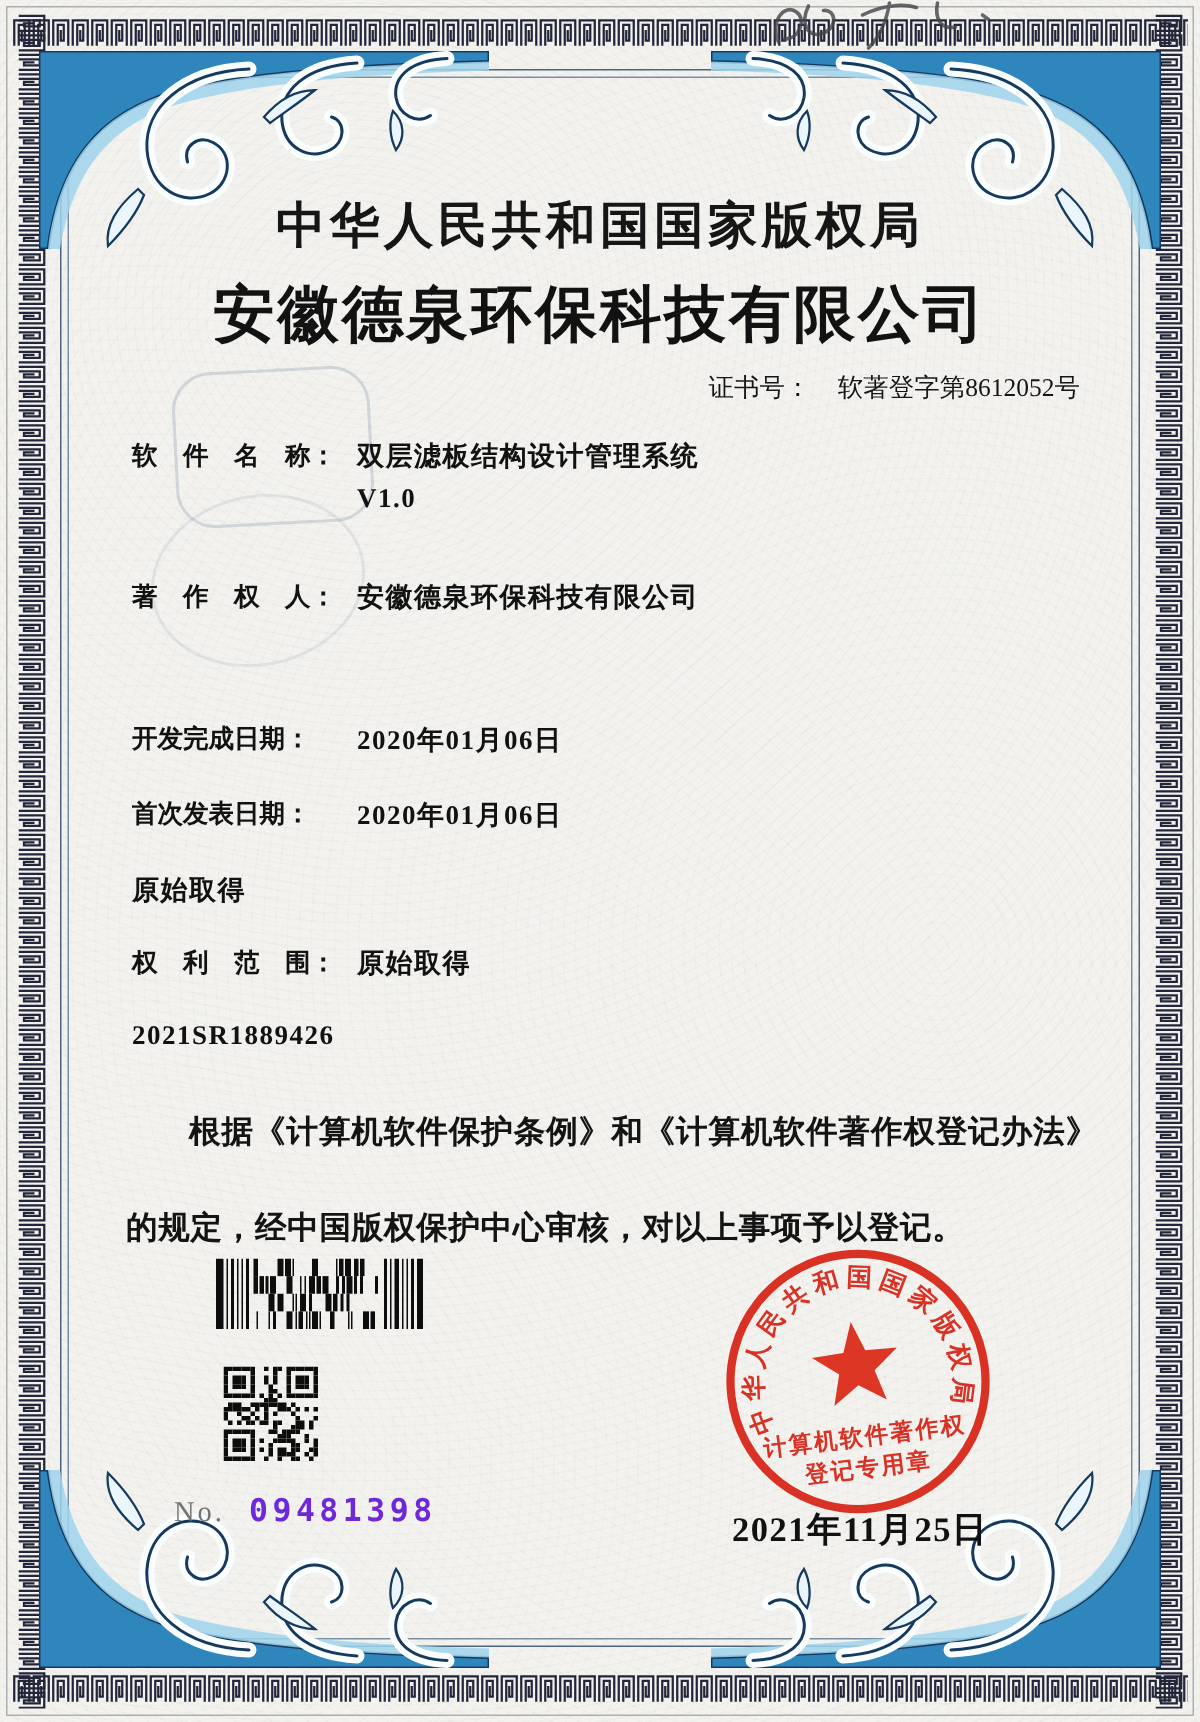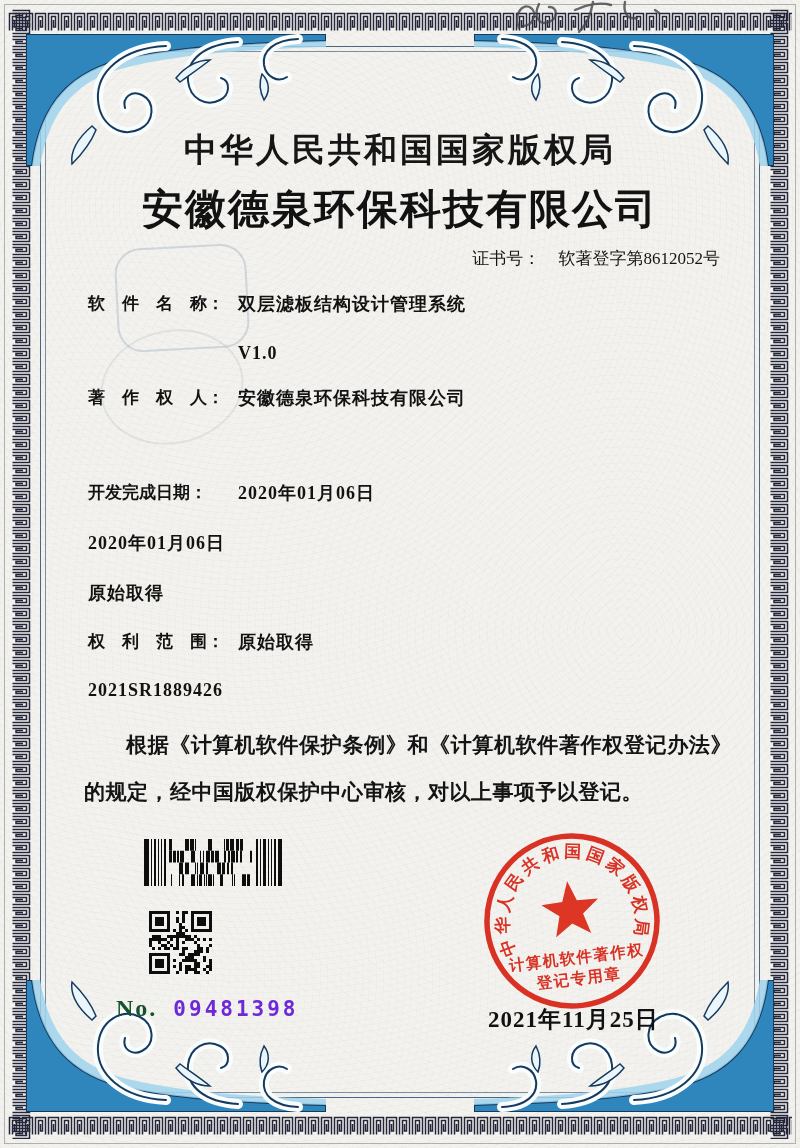--- a/index.html
+++ b/index.html
@@ -47,30 +47,30 @@
     font-size:41px;font-weight:700;letter-spacing:2px;color:#121212;white-space:nowrap;
   }
   .certNo{position:absolute;top:247px;right:80px;font-size:17px;font-weight:400;white-space:nowrap;}
   .certNoVal{margin-left:14px;}
   .frow{position:absolute;left:88px;display:flex;align-items:flex-start;white-space:nowrap;}
   .flabel{
     font-family:"Liberation Sans","DejaVu Sans",sans-serif;
     font-weight:700;font-size:17px;width:150px;flex:0 0 150px;color:#121212;line-height:26px;
   }
   .fvalue{font-weight:700;font-size:18px;letter-spacing:1px;color:#121212;line-height:26px;}
-  .fvalue .v2{line-height:30px;margin-top:21px;}
+  .fvalue .v2{line-height:30px;}
   .statement{
     position:absolute;left:84px;top:722px;width:648px;
-    font-size:21px;font-weight:700;line-height:47px;letter-spacing:.5px;
+    font-size:21px;font-weight:700;line-height:64px;letter-spacing:.5px;
     text-align:justify;text-indent:2em;color:#141414;
   }
   .barcode{position:absolute;left:144px;top:839px;width:138px;height:47px;}
   .qr{position:absolute;left:149px;top:911px;width:63px;height:63px;}
   .serial{position:absolute;left:116px;top:995px;white-space:nowrap;}
-  .serialLabel{font-size:24px;font-weight:700;letter-spacing:2px;color:#14532d;}
+  .serialLabel{font-size:19px;font-weight:400;letter-spacing:2px;color:#737373;}
   .serialNum{
     font-family:"DejaVu Sans Mono","Liberation Mono",monospace;
     font-size:21px;font-weight:700;color:#6d28d9;letter-spacing:3px;margin-left:16px;
   }
   .seal{position:absolute;left:480px;top:829px;width:184px;height:184px;opacity:.95;}
   .sealRing{fill:none;stroke:#d8281b;stroke-width:5.5;}
   .sealRingText{font-size:17px;font-weight:700;fill:#d8281b;letter-spacing:4px;
     font-family:"Liberation Serif","DejaVu Serif",serif;}
   .sealStar{fill:#dd2c1a;}
   .sealLine{font-size:15.5px;font-weight:700;fill:#d8281b;letter-spacing:1.5px;
@@ -455,20 +455,21 @@
 </div>
 <div class="frow" style="top:385px">
   <span class="flabel">著　作　权　人：</span>
   <span class="fvalue">安徽德泉环保科技有限公司</span>
 </div>
 <div class="frow" style="top:480px">
   <span class="flabel">开发完成日期：</span>
   <span class="fvalue">2020年01月06日</span>
 </div>
 <div class="frow" style="top:530px">
+  <span class="flabel">首次发表日期：</span>
   <span class="fvalue">2020年01月06日</span>
 </div>
 <div class="frow" style="top:580px">
   <span class="fvalue">原始取得</span>
 </div>
 <div class="frow" style="top:629px">
   <span class="flabel">权　利　范　围：</span>
   <span class="fvalue">原始取得</span>
 </div>
 <div class="frow" style="top:677px">

